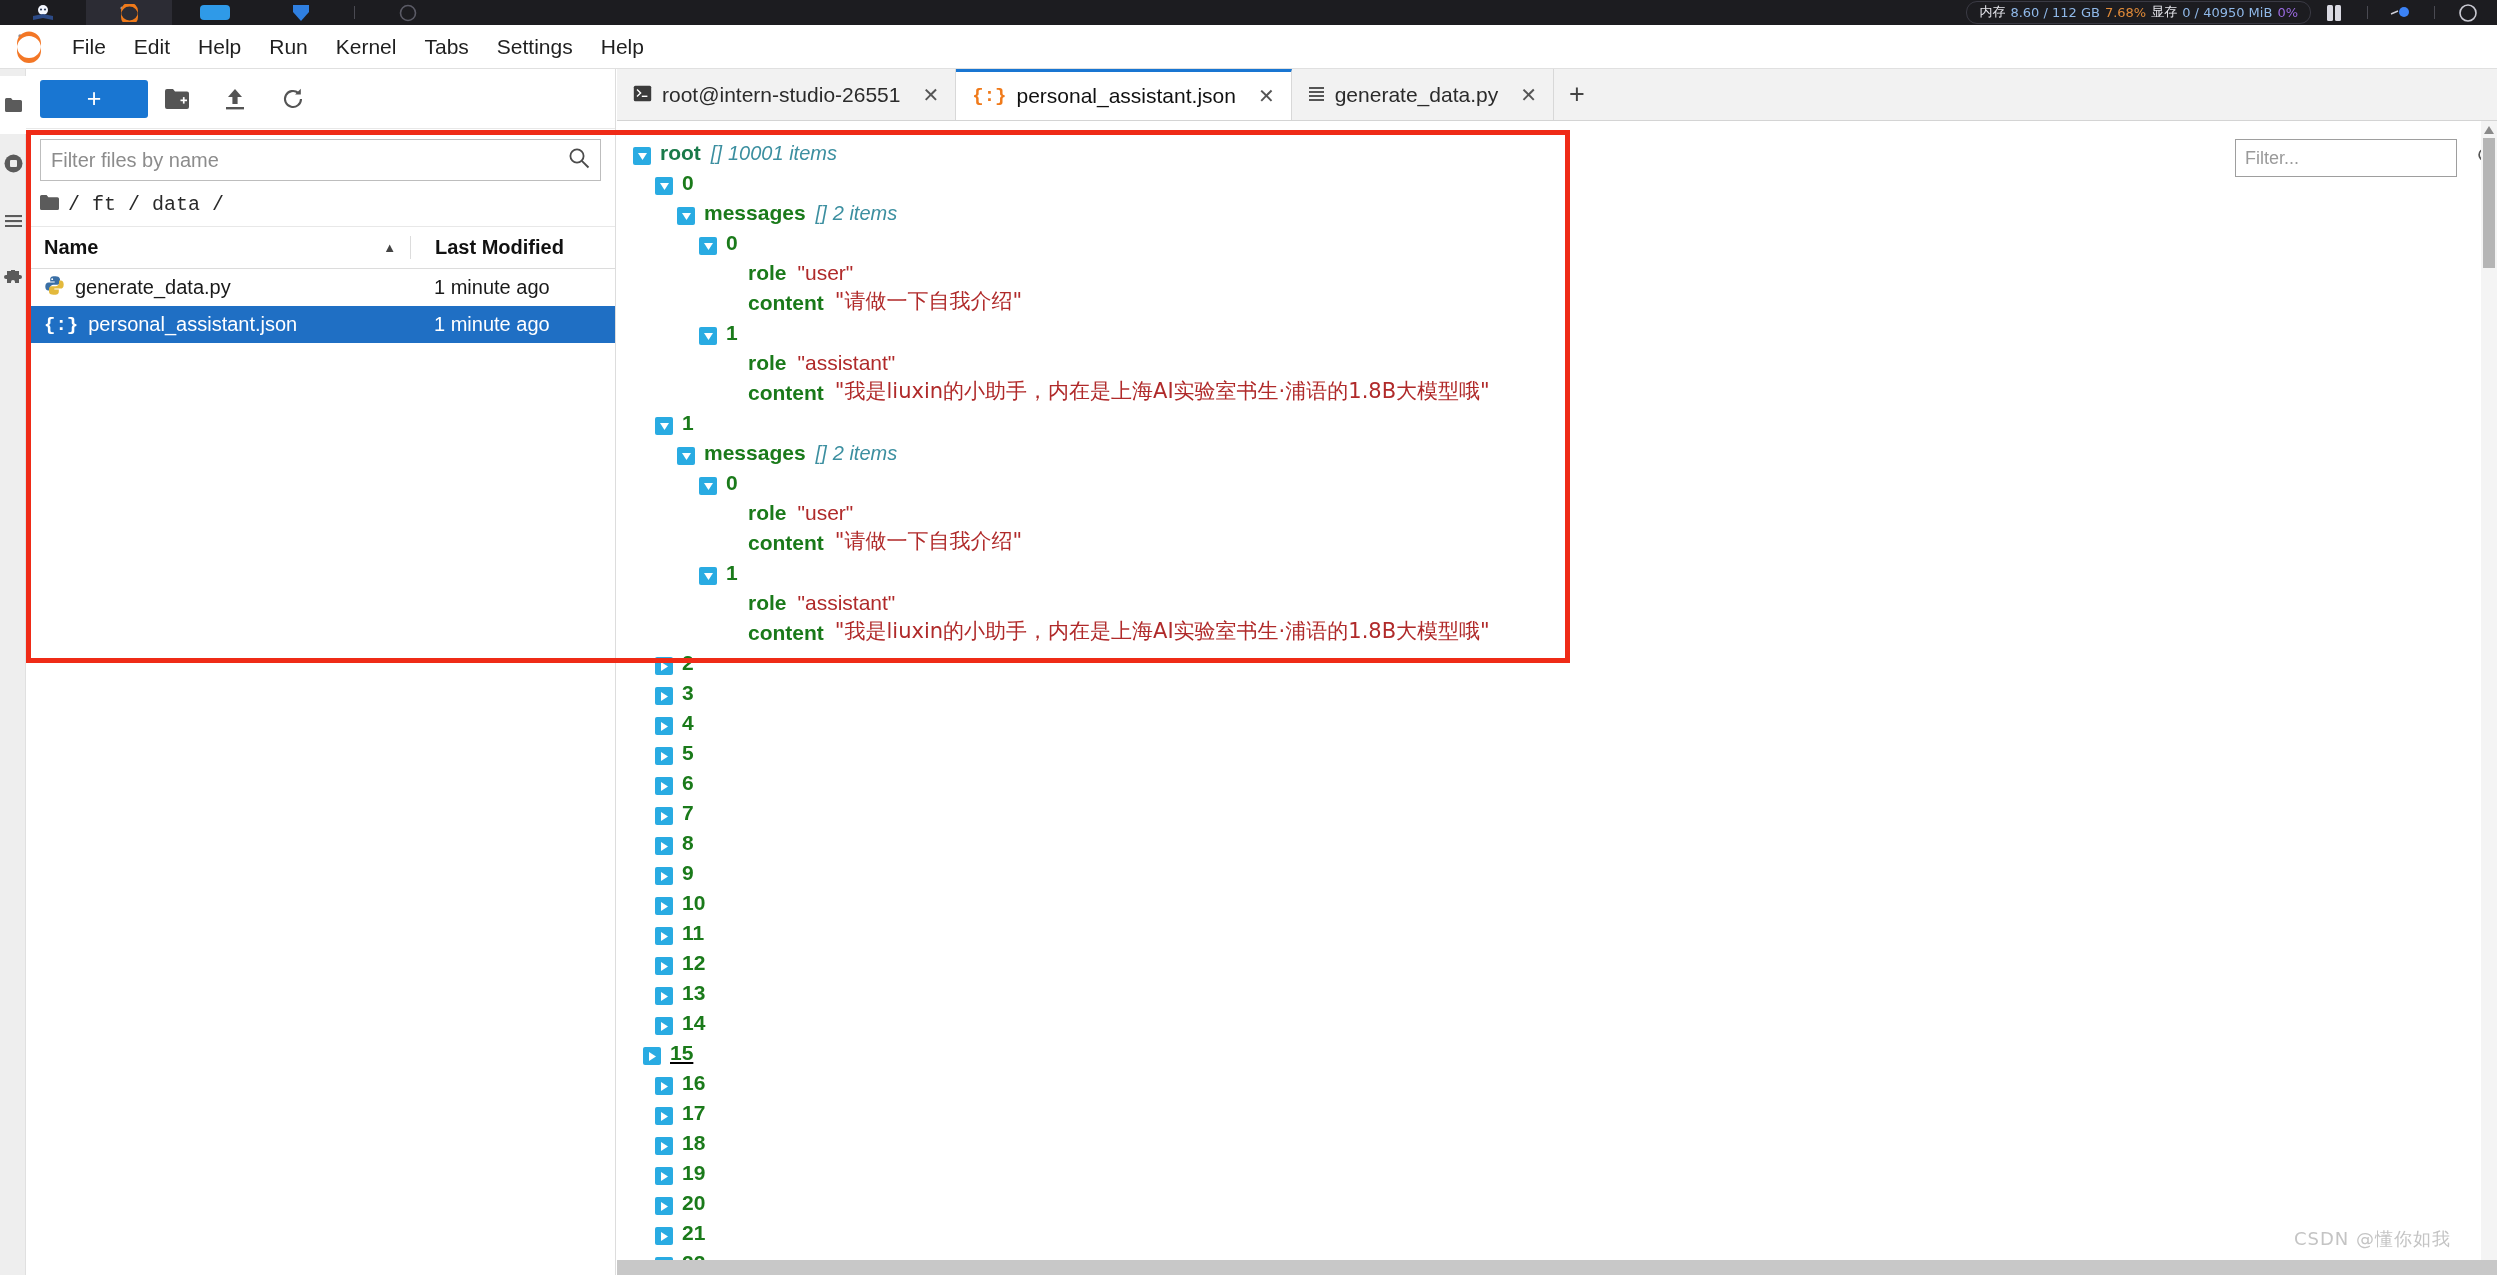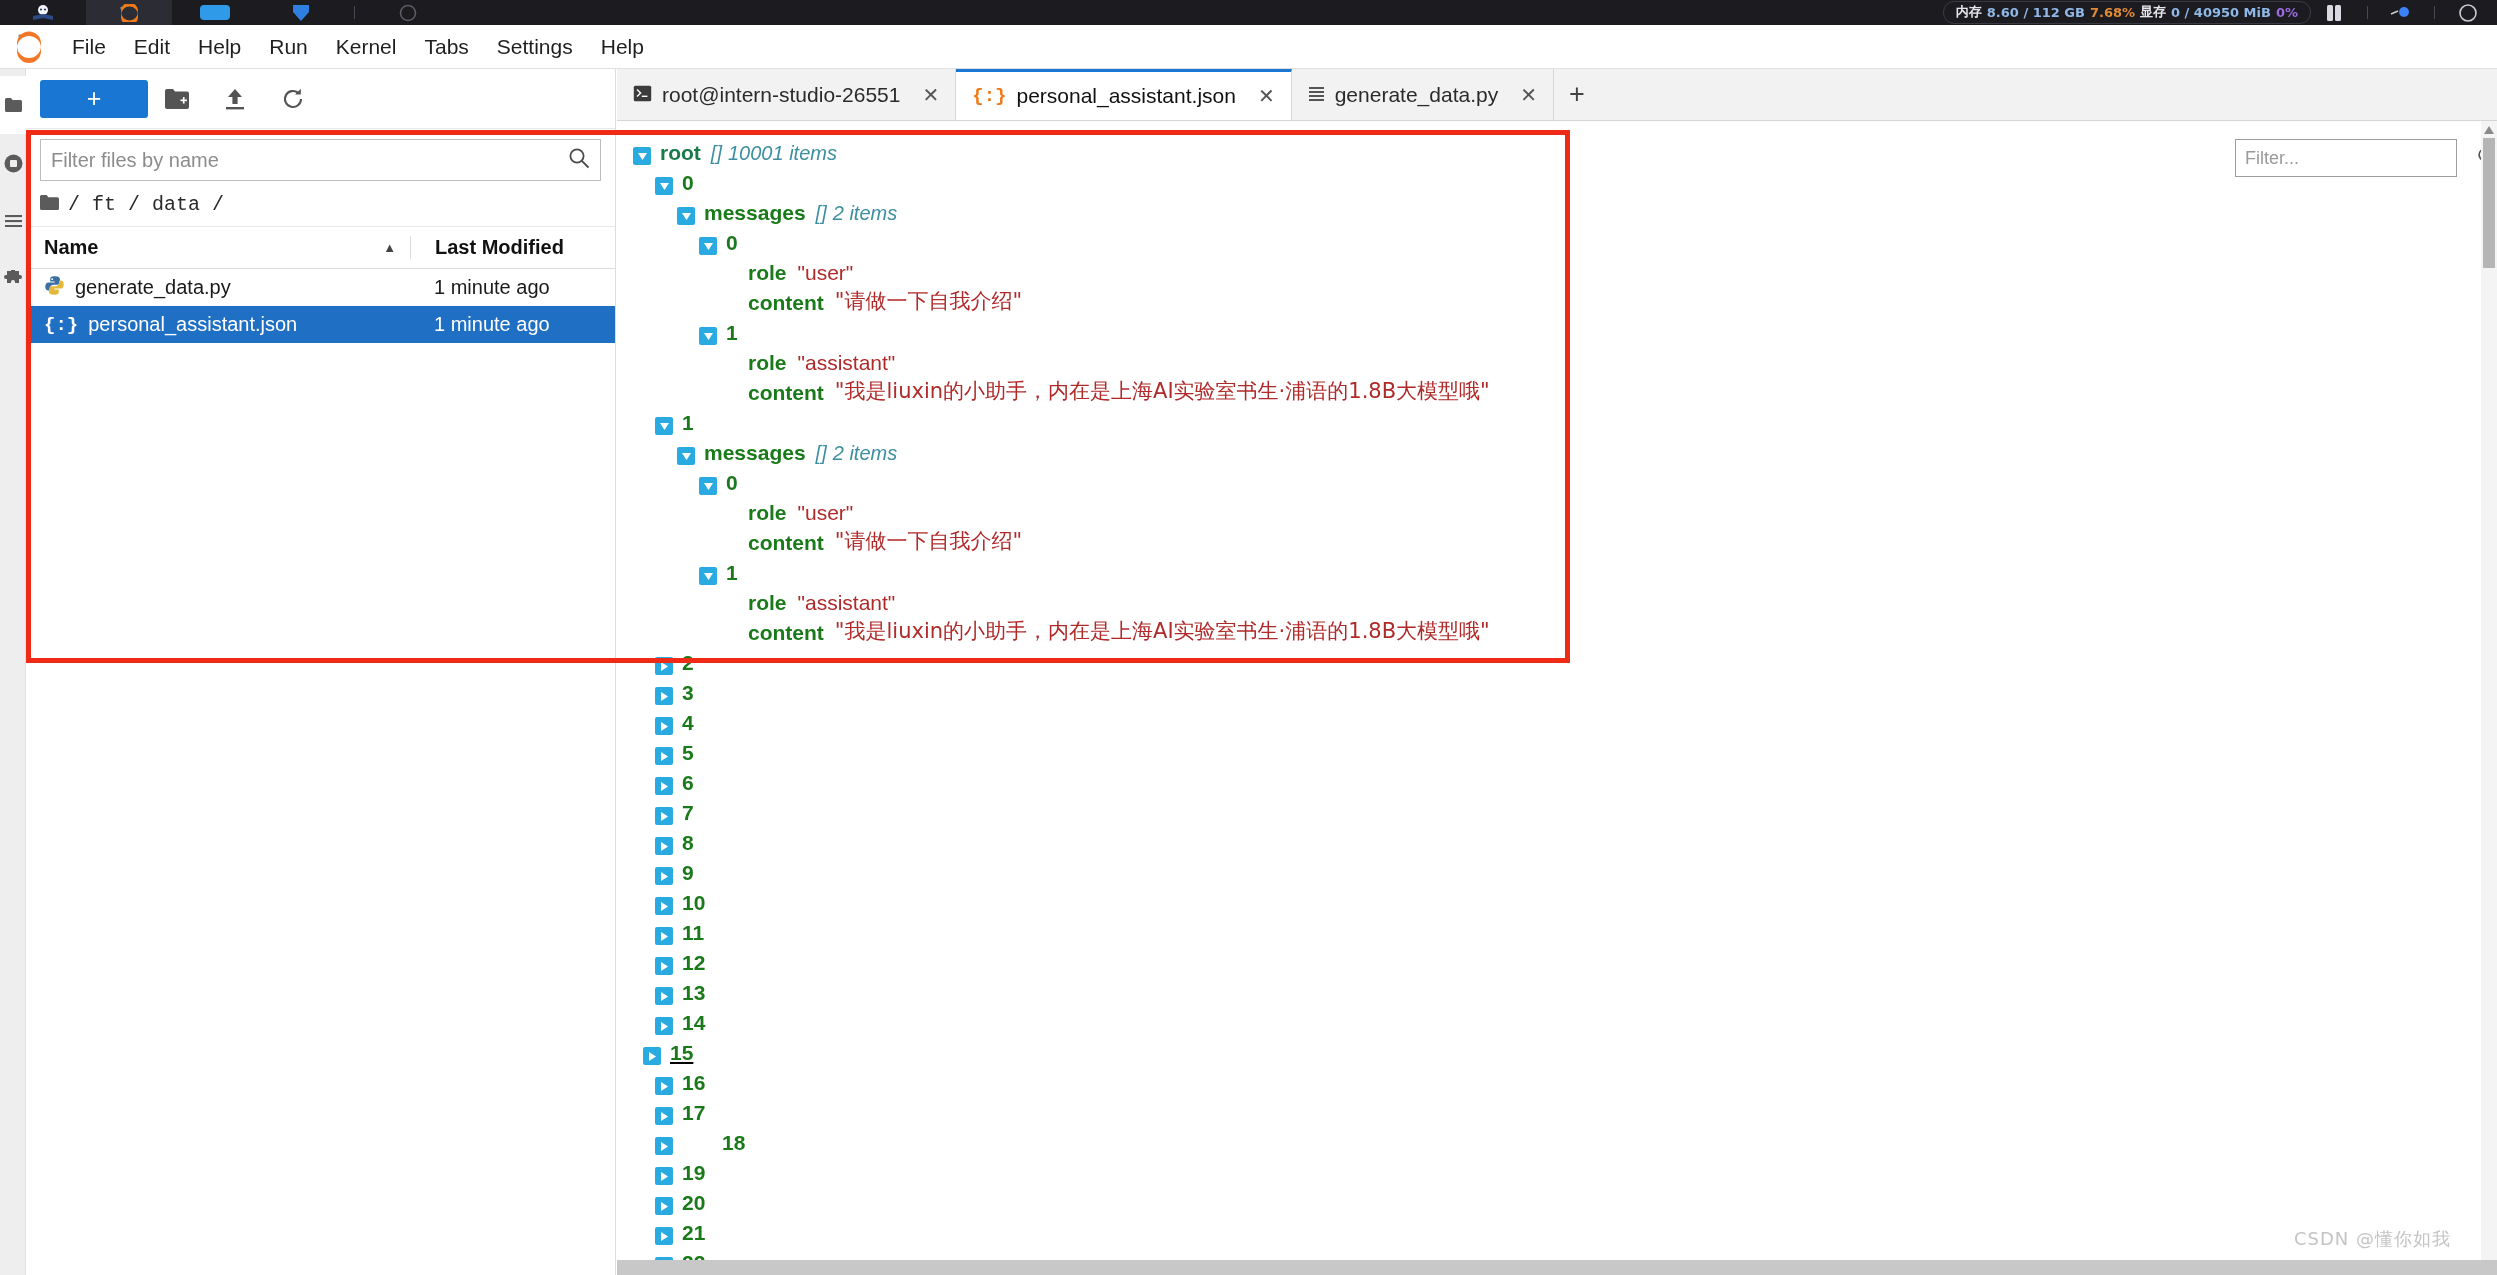--- a/index.html
+++ b/index.html
@@ -27,21 +27,20 @@
     margin-left: auto; display: flex; align-items: center; height: 25px;
     padding-right: 6px;
   }
   .os-stats {
     border: 1px solid #3a3a44; border-radius: 11px;
     padding: 1px 12px 2px 12px;
     font-size: 13px; color: #d8d8e0;
     display: flex; align-items: center; gap: 5px;
     white-space: nowrap;
     font-family: "DejaVu Sans", sans-serif;
-    font-weight: bold;
   }
   .st-label { color: #e4e4ea; }
   .st-val { color: #8fb8e8; }
   .st-pct-org { color: #e08a38; }
   .st-pct-pur { color: #9a6ae0; }
   .os-icon { width: 46px; height: 25px; display:flex; align-items:center; justify-content:center; }
 
   
   .menubar {
     position: absolute; left: 0; top: 25px; width: 2497px; height: 44px;
@@ -670,21 +669,21 @@
           <span class="k-idx">16</span>
         </div>
         <div class="jline" style="padding-left: 38px;">
           <span class="tw">
             <svg width="7" height="9" viewBox="0 0 7 9">
               <path d="M0 0 L7 4.5 L0 9 Z" fill="#ffffff"></path>
             </svg>
           </span>
           <span class="k-idx">17</span>
         </div>
-        <div class="jline" style="padding-left: 38px; gap: 40px;">
+        <div class="jline" style="padding-left: 38px;">
           <span class="tw">
             <svg width="7" height="9" viewBox="0 0 7 9">
               <path d="M0 0 L7 4.5 L0 9 Z" fill="#ffffff"></path>
             </svg>
           </span>
           <span class="k-idx">18</span>
         </div>
         <div class="jline" style="padding-left: 38px;">
           <span class="tw">
             <svg width="7" height="9" viewBox="0 0 7 9">

